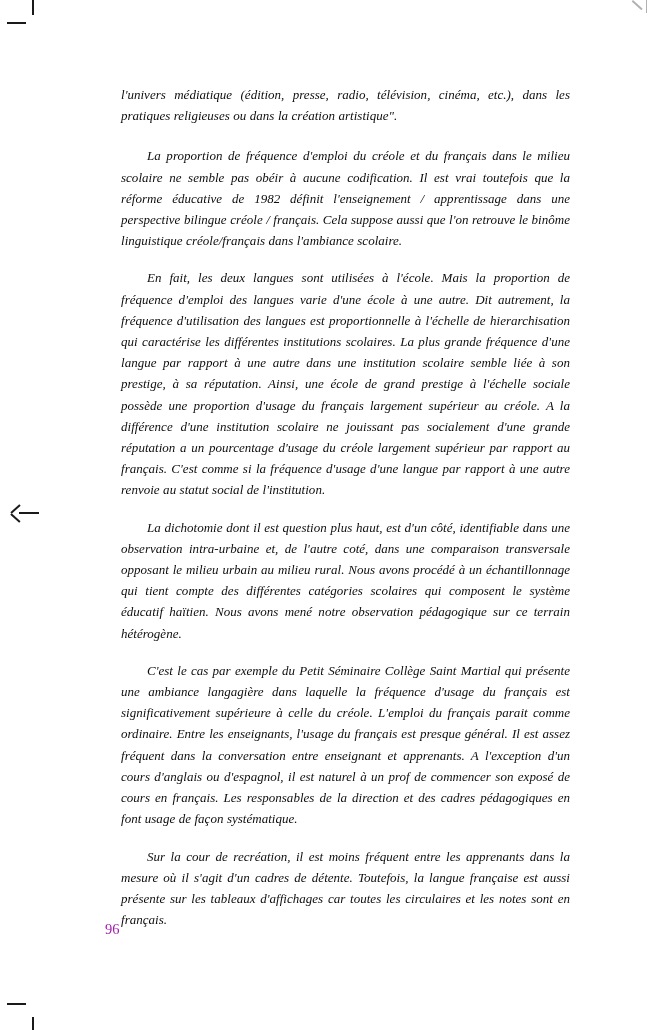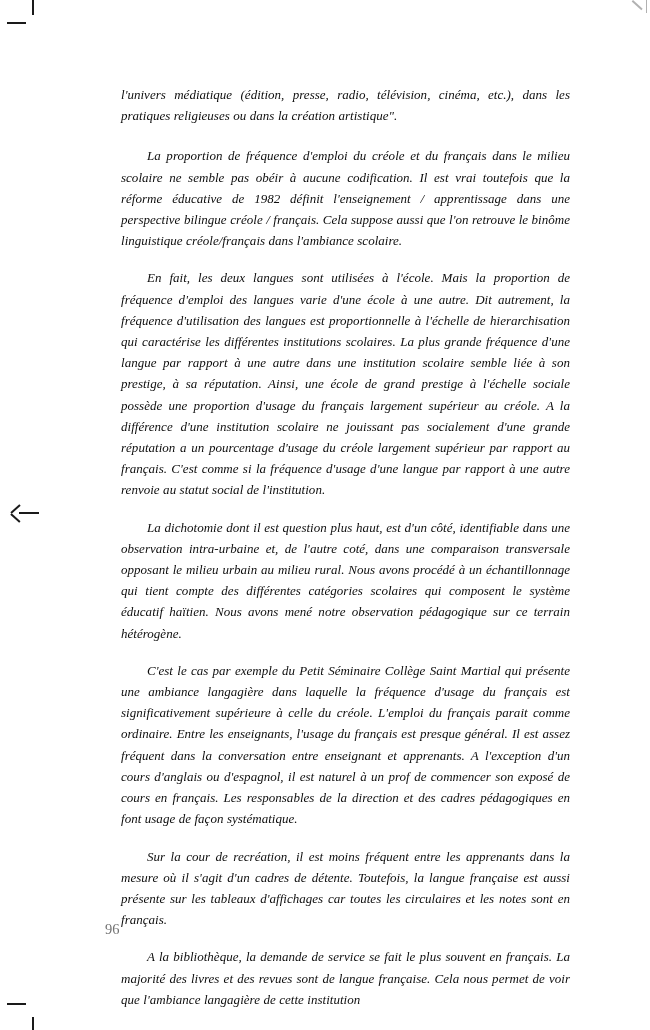--- a/index.html
+++ b/index.html
@@ -104,21 +104,21 @@
   }
   p.indent { text-indent: 26px; }
   p.gap-before { margin-top: 19px; }
 
   #page-number {
     position: absolute;
     left: 105px;
     top: 920px;
     font-size: 14.5px;
     line-height: 18px;
-    color: #737373;
+    color: #a21caf;
   }
 </style>
 </head>
 <body>
 
 <div id="page">
 
   <div class="crop-mark crop-tl-v"></div>
   <div class="crop-mark crop-tl-h"></div>
   <div class="crop-tr"></div>
@@ -131,18 +131,17 @@
     <div class="bar"></div>
   </div>
 
   <div id="text-column">
     <p class="para">l'univers médiatique (édition, presse, radio, télévision, cinéma, etc.), dans les pratiques religieuses ou dans la création artistique".</p>
     <p class="para indent gap-before">La proportion de fréquence d'emploi du créole et du français dans le milieu scolaire ne semble pas obéir à aucune codification. Il est vrai toutefois que la réforme éducative de 1982 définit l'enseignement / apprentissage dans une perspective bilingue créole / français. Cela suppose aussi que l'on retrouve le binôme linguistique créole/français dans l'ambiance scolaire.</p>
     <p class="para indent">En fait, les deux langues sont utilisées à l'école. Mais la proportion de fréquence d'emploi des langues varie d'une école à une autre. Dit autrement, la fréquence d'utilisation des langues est proportionnelle à l'échelle de hierarchisation qui caractérise les différentes institutions scolaires. La plus grande fréquence d'une langue par rapport à une autre dans une institution scolaire semble liée à son prestige, à sa réputation. Ainsi, une école de grand prestige à l'échelle sociale possède une proportion d'usage du français largement supérieur au créole. A la différence d'une institution scolaire ne jouissant pas socialement d'une grande réputation a un pourcentage d'usage du créole largement supérieur par rapport au français. C'est comme si la fréquence d'usage d'une langue par rapport à une autre renvoie au statut social de l'institution.</p>
     <p class="para indent">La  dichotomie dont il est question plus haut, est d'un côté, identifiable dans une observation intra-urbaine et, de l'autre coté, dans une comparaison transversale opposant le milieu urbain au milieu rural. Nous avons procédé à un échantillonnage qui tient compte des différentes catégories scolaires qui composent le système éducatif haïtien. Nous avons mené notre observation pédagogique sur ce terrain hétérogène.</p>
     <p class="para indent">C'est le cas par exemple du Petit Séminaire Collège Saint Martial qui présente une ambiance langagière dans laquelle la fréquence d'usage du français est significativement supérieure à celle du créole. L'emploi du français parait comme ordinaire. Entre les enseignants, l'usage du français est presque général. Il est assez fréquent dans la conversation entre enseignant et apprenants. A l'exception d'un cours d'anglais ou d'espagnol, il est naturel à un prof de commencer son exposé de cours en français. Les responsables de la direction et des cadres pédagogiques en font usage de façon systématique.</p>
     <p class="para indent">Sur la cour de recréation, il est moins fréquent entre les apprenants dans la mesure où il s'agit d'un cadres de détente. Toutefois, la langue française est aussi présente sur les tableaux d'affichages car toutes les circulaires et les notes sont en français.</p>
-    <p class="para indent">A la bibliothèque, la demande de service se fait le plus souvent en français. La majorité des livres et des revues sont de langue française. Cela nous permet de voir que l'ambiance langagière de cette institution</p>
   </div>
 
   <div id="page-number">96</div>
 
 </div>
 
 </body></html>

